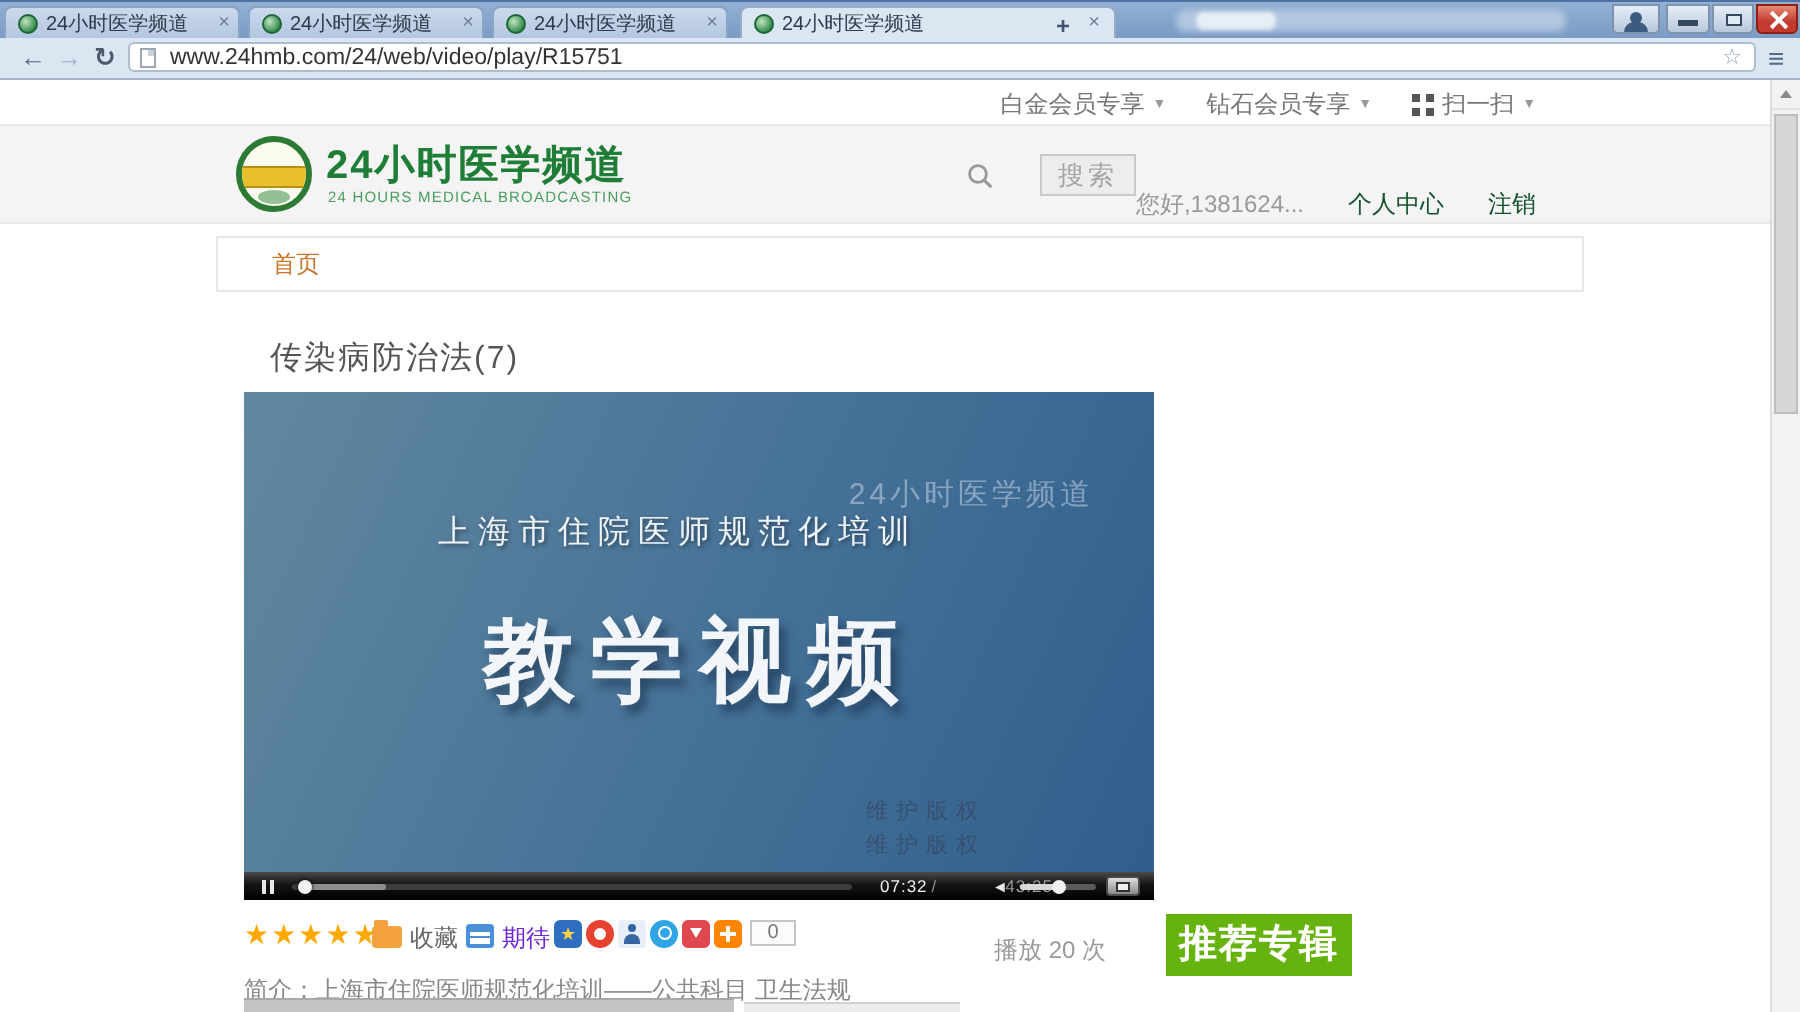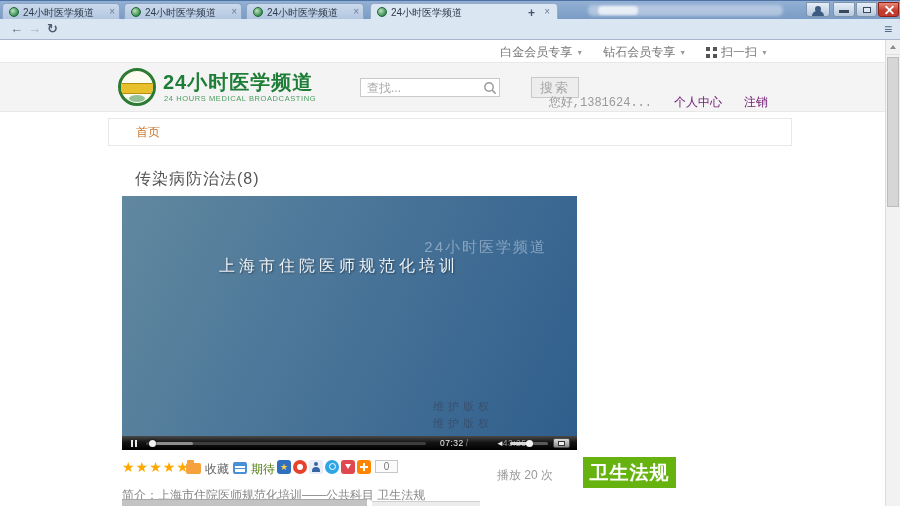--- a/index.html
+++ b/index.html
@@ -62,24 +62,24 @@
         border:3px solid #2c7a33;background:#fbfbef;box-sizing:border-box;overflow:hidden;}
   .logo i{position:absolute;left:0;right:0;top:12px;height:9px;background:#e8c02c;border-top:1px solid #b89010;border-bottom:1px solid #b89010;}
   .logo b{position:absolute;left:8px;top:24px;width:16px;height:7px;border-radius:50%;background:#3f8f4c;opacity:.55;}
   .logotitle{position:absolute;left:163px;top:6px;font-size:20px;font-weight:bold;color:#1e7d36;letter-spacing:1px;}
   .logosub{position:absolute;left:164px;top:31px;font-size:7.5px;color:#4a9d5f;letter-spacing:.6px;}
   .searchin{position:absolute;left:360px;top:15px;width:140px;height:19px;border:1px solid #c9c9c9;
             box-sizing:border-box;font-size:12px;color:#555;padding:0 18px 0 6px;background:#fff;outline:none;
             font-family:"Liberation Sans","DejaVu Sans",sans-serif;}
   .searchin::placeholder{color:#aaa;}
   .magwrap{position:absolute;left:483px;top:18px;width:14px;height:14px;}
-  .searchbtn{position:absolute;left:531px;top:14px;width:48px;height:21px;background:#ededed;
+  .searchbtn{position:absolute;left:520px;top:14px;width:48px;height:21px;background:#ededed;
              border:1px solid #c9c9c9;color:#a5a5a5;font-size:13px;letter-spacing:2px;text-align:center;line-height:19px;box-sizing:border-box;}
   .userrow{position:absolute;right:132px;top:31px;display:flex;gap:22px;font-size:12px;}
-  .greet{color:#999;font-family:Liberation Mono, monospace;}.ulink{color:#701a75;}
+  .greet{color:#999;}.ulink{color:#14532d;}
   
   .crumbbox{position:absolute;left:108px;top:78px;width:684px;height:28px;border:1px solid #e8e8e8;box-sizing:border-box;background:#fff;}
   .crumb{position:absolute;left:27px;top:0;line-height:26px;font-size:12px;color:#c9762d;}
   
   .vtitle{position:absolute;left:135px;top:129px;font-size:16px;color:#555;letter-spacing:1px;}
   
   .player{position:absolute;left:122px;top:156px;width:455px;height:254px;overflow:hidden;
           background:linear-gradient(115deg,#61889f 0%,#4a7599 45%,#2f5e8c 100%);}
   .wm{position:absolute;right:30px;top:42px;font-size:15px;color:rgba(205,220,235,.5);letter-spacing:2px;}
   .sl1{position:absolute;left:97px;top:60px;font-size:16px;color:#eef3f8;letter-spacing:4px;
@@ -108,21 +108,21 @@
   .fsbtn i{position:absolute;left:4px;top:1.5px;width:7px;height:5px;border:1px solid #333;background:#eee;box-sizing:border-box;}
   
   .stars{position:absolute;left:122px;top:419px;font-size:14px;color:#ffa800;letter-spacing:1px;}
   .stars span{cursor:pointer;}
   .favico{position:absolute;left:186px;top:423px;width:15px;height:11px;background:#f5a13d;border-radius:2px;}
   .favico i{position:absolute;left:1px;top:-3px;width:7px;height:3px;background:#f5a13d;border-radius:1px 1px 0 0;}
   .favlab{position:absolute;left:205px;top:421px;font-size:12px;color:#666;}
   .latico{position:absolute;left:233px;top:422px;width:14px;height:12px;background:#4a90d9;border-radius:2px;}
   .latico i{position:absolute;left:2px;top:4px;width:10px;height:6px;background:#fff;}
   .latico b{position:absolute;left:2px;top:6px;width:10px;height:1px;background:#4a90d9;}
-  .latlab{position:absolute;left:251px;top:421px;font-size:12px;color:#4d7c0f;}
+  .latlab{position:absolute;left:251px;top:421px;font-size:12px;color:#6d28d9;}
   .sico{position:absolute;top:420px;width:14px;height:14px;box-sizing:border-box;}
   .s-qzone{left:277px;background:#2f6fc1;border-radius:3px;text-align:center;font-size:9px;line-height:14px;color:#ffd042;}
   .s-weibo{left:293px;background:#e6432e;border-radius:50%;}
   .s-weibo i{position:absolute;left:4px;top:4px;width:6px;height:6px;border-radius:50%;background:#fff;}
   .s-renren{left:309px;background:#e9eff8;border-radius:2px;}
   .s-renren i{position:absolute;left:5px;top:2px;width:4px;height:4px;border-radius:50%;background:#3864a0;}
   .s-renren b{position:absolute;left:3px;top:7px;width:8px;height:5px;border-radius:4px 4px 0 0;background:#3864a0;}
   .s-tqq{left:325px;background:#30a5e6;border-radius:50%;}
   .s-tqq i{position:absolute;left:3.5px;top:3px;width:7px;height:7px;border:1.5px solid #fff;border-radius:50%;box-sizing:border-box;}
   .s-kaixin{left:341px;background:#e0484f;border-radius:3px;}
@@ -181,20 +181,27 @@
     <div class="winbtn close wb-close" style="left:878px;width:21px;">
         <i></i>
         <b></b>
       </div>
   </div>
 
   <div class="toolbar">
     <span class="navico" style="left:10px;">←</span>
     <span class="navico" style="left:28px;color:#9fb0c2;">→</span>
     <span class="navico" style="left:47px;color:#4c5a6b;">↻</span>
+    <div class="urlbox">
+      <span class="pageico">
+          <i></i>
+        </span>
+      <span class="urltxt">www.24hmb.com/24/web/video/play/R15751</span>
+      <span class="bookstar">☆</span>
+    </div>
     <span class="menuico">≡</span>
   </div>
 
   <div class="pagearea">
 
     <div class="memberbar">
       <span class="mlink">
         <span>白金会员专享</span>
         <span class="caret">▼</span>
       </span>
@@ -209,44 +216,44 @@
       </span>
     </div>
 
     <div class="hdr">
       <div class="logo">
           <i></i>
           <b></b>
         </div>
       <div class="logotitle">24小时医学频道</div>
       <div class="logosub">24 HOURS MEDICAL BROADCASTING</div>
-      <input class="searchin" type="text" placeholder="查找..." style="">
       <span class="magwrap">
         <svg width="14" height="14">
             <circle cx="6" cy="6" r="4.2" stroke="#999" fill="none" stroke-width="1.4"></circle>
             <line x1="9.3" y1="9.3" x2="12.6" y2="12.6" stroke="#999" stroke-width="1.6"></line>
           </svg>
       </span>
       <div class="searchbtn">搜索</div>
       <div class="userrow">
         <span class="greet">您好,1381624...</span>
         <span class="ulink">个人中心</span>
         <span class="ulink">注销</span>
       </div>
     </div>
 
     <div class="crumbbox">
       <span class="crumb">首页</span>
     </div>
 
-    <div class="vtitle">传染病防治法(8)</div>
+    <div class="vtitle">传染病防治法(7)</div>
 
     <div class="player">
       <div class="wm">24小时医学频道</div>
       <div class="sl1">上海市住院医师规范化培训</div>
+      <div class="slbig">教学视频</div>
       <div class="copyr">
         <div>维护版权</div>
         <div>维护版权</div>
       </div>
       <div class="ctrl">
         <span class="pause"><i></i><b></b></span>
         <span class="ptrack">
             <span class="pbuf"></span>
           </span>
         <span class="pknob"></span>
@@ -285,21 +292,21 @@
       </span>
     <span class="sico s-kaixin">
         <i></i>
       </span>
     <span class="sico s-more">
         <i></i>
         <b></b>
       </span>
     <span class="scount">0</span>
     <span class="plays">播放 20 次</span>
-    <div class="recbtn">卫生法规</div>
+    <div class="recbtn">推荐专辑</div>
 
     <div class="summary">简介：上海市住院医师规范化培训——公共科目 卫生法规</div>
     <div class="cutA"></div>
     <div class="cutB"></div>
 
     <div class="sb">
       <div class="sb-up">
           <i></i>
         </div>
       <div class="sb-thumb"></div>

